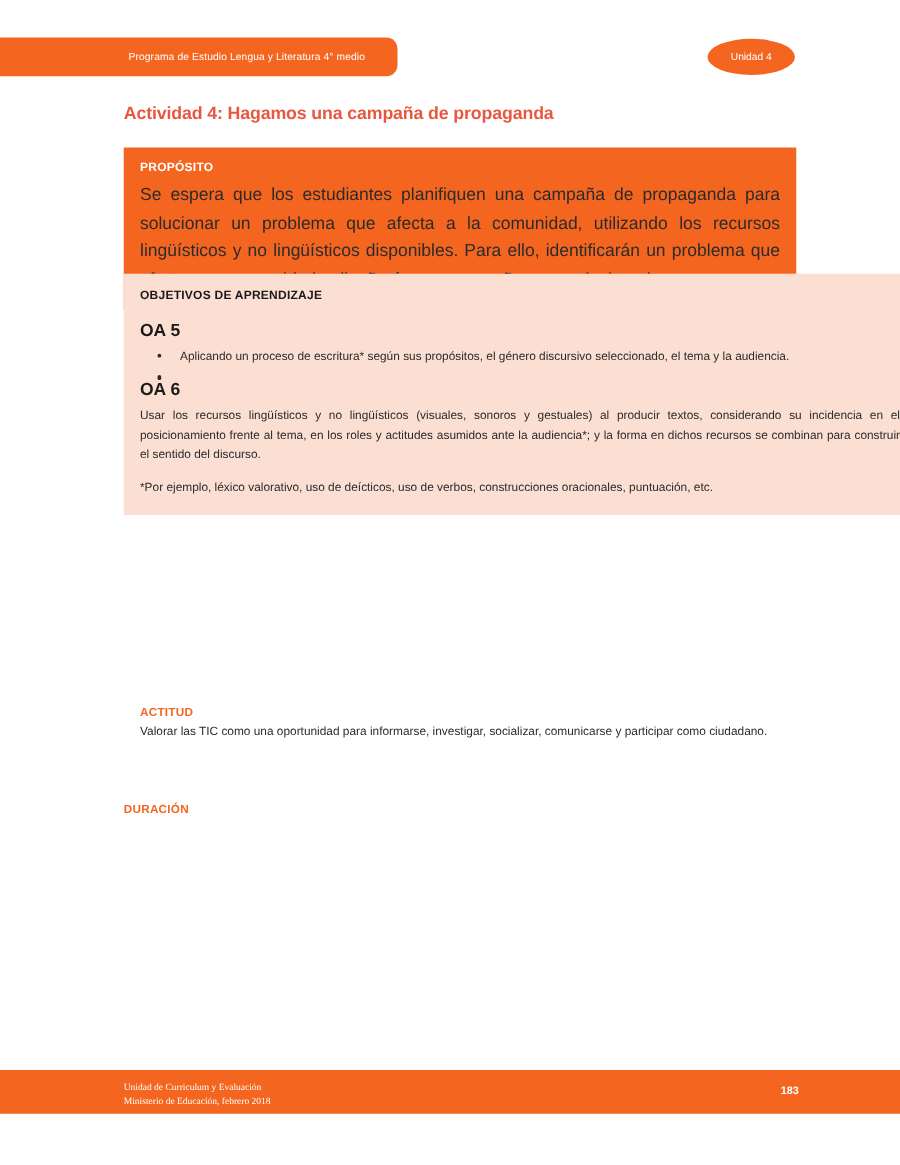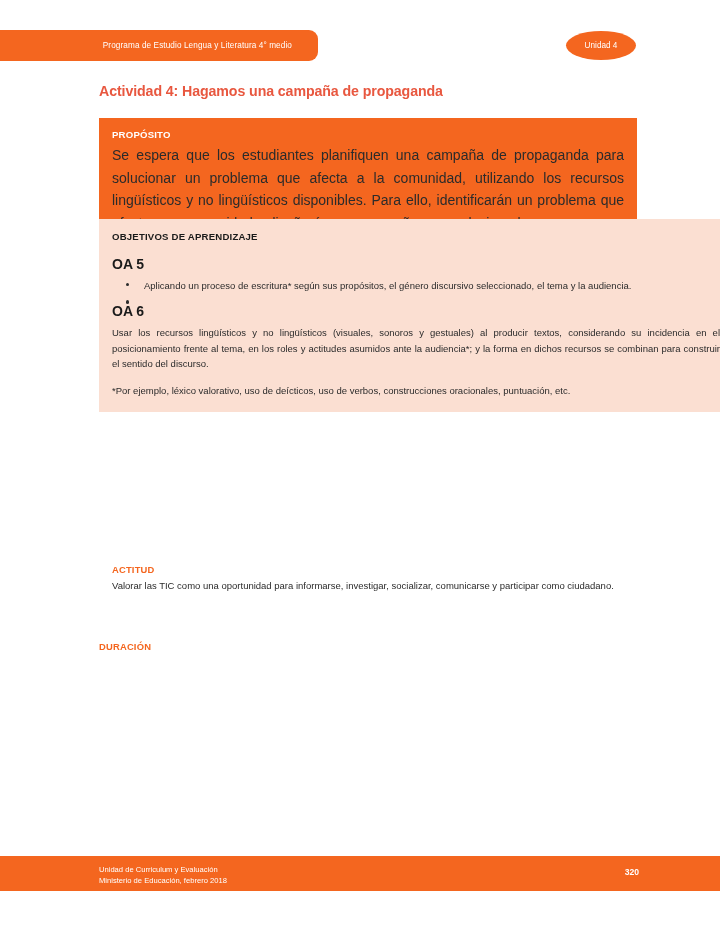--- a/index.html
+++ b/index.html
@@ -189,20 +189,21 @@
     height: 35px;
     background: #F4661F;
   }
   .footer-text {
     position: absolute;
     top: 8px;
     left: 99px;
     color: #ffffff;
     font-size: 7.6px;
     line-height: 1.45;
+    font-family: Liberation Serif, serif;
   }
   .footer-page {
     position: absolute;
     top: 11px;
     right: 81px;
     color: #ffffff;
     font-size: 8.6px;
     font-weight: bold;
   }
 </style>
@@ -254,14 +255,14 @@
 
 <div class="duracion-section">
   <div class="section-label-orange">DURACIÓN</div>
 </div>
 
 <div class="footer-bar">
   <div class="footer-text">
     <div>Unidad de Curriculum y Evaluación</div>
     <div>Ministerio de Educación, febrero 2018</div>
   </div>
-  <div class="footer-page">320</div>
+  <div class="footer-page">183</div>
 </div>
 
 </body></html>

